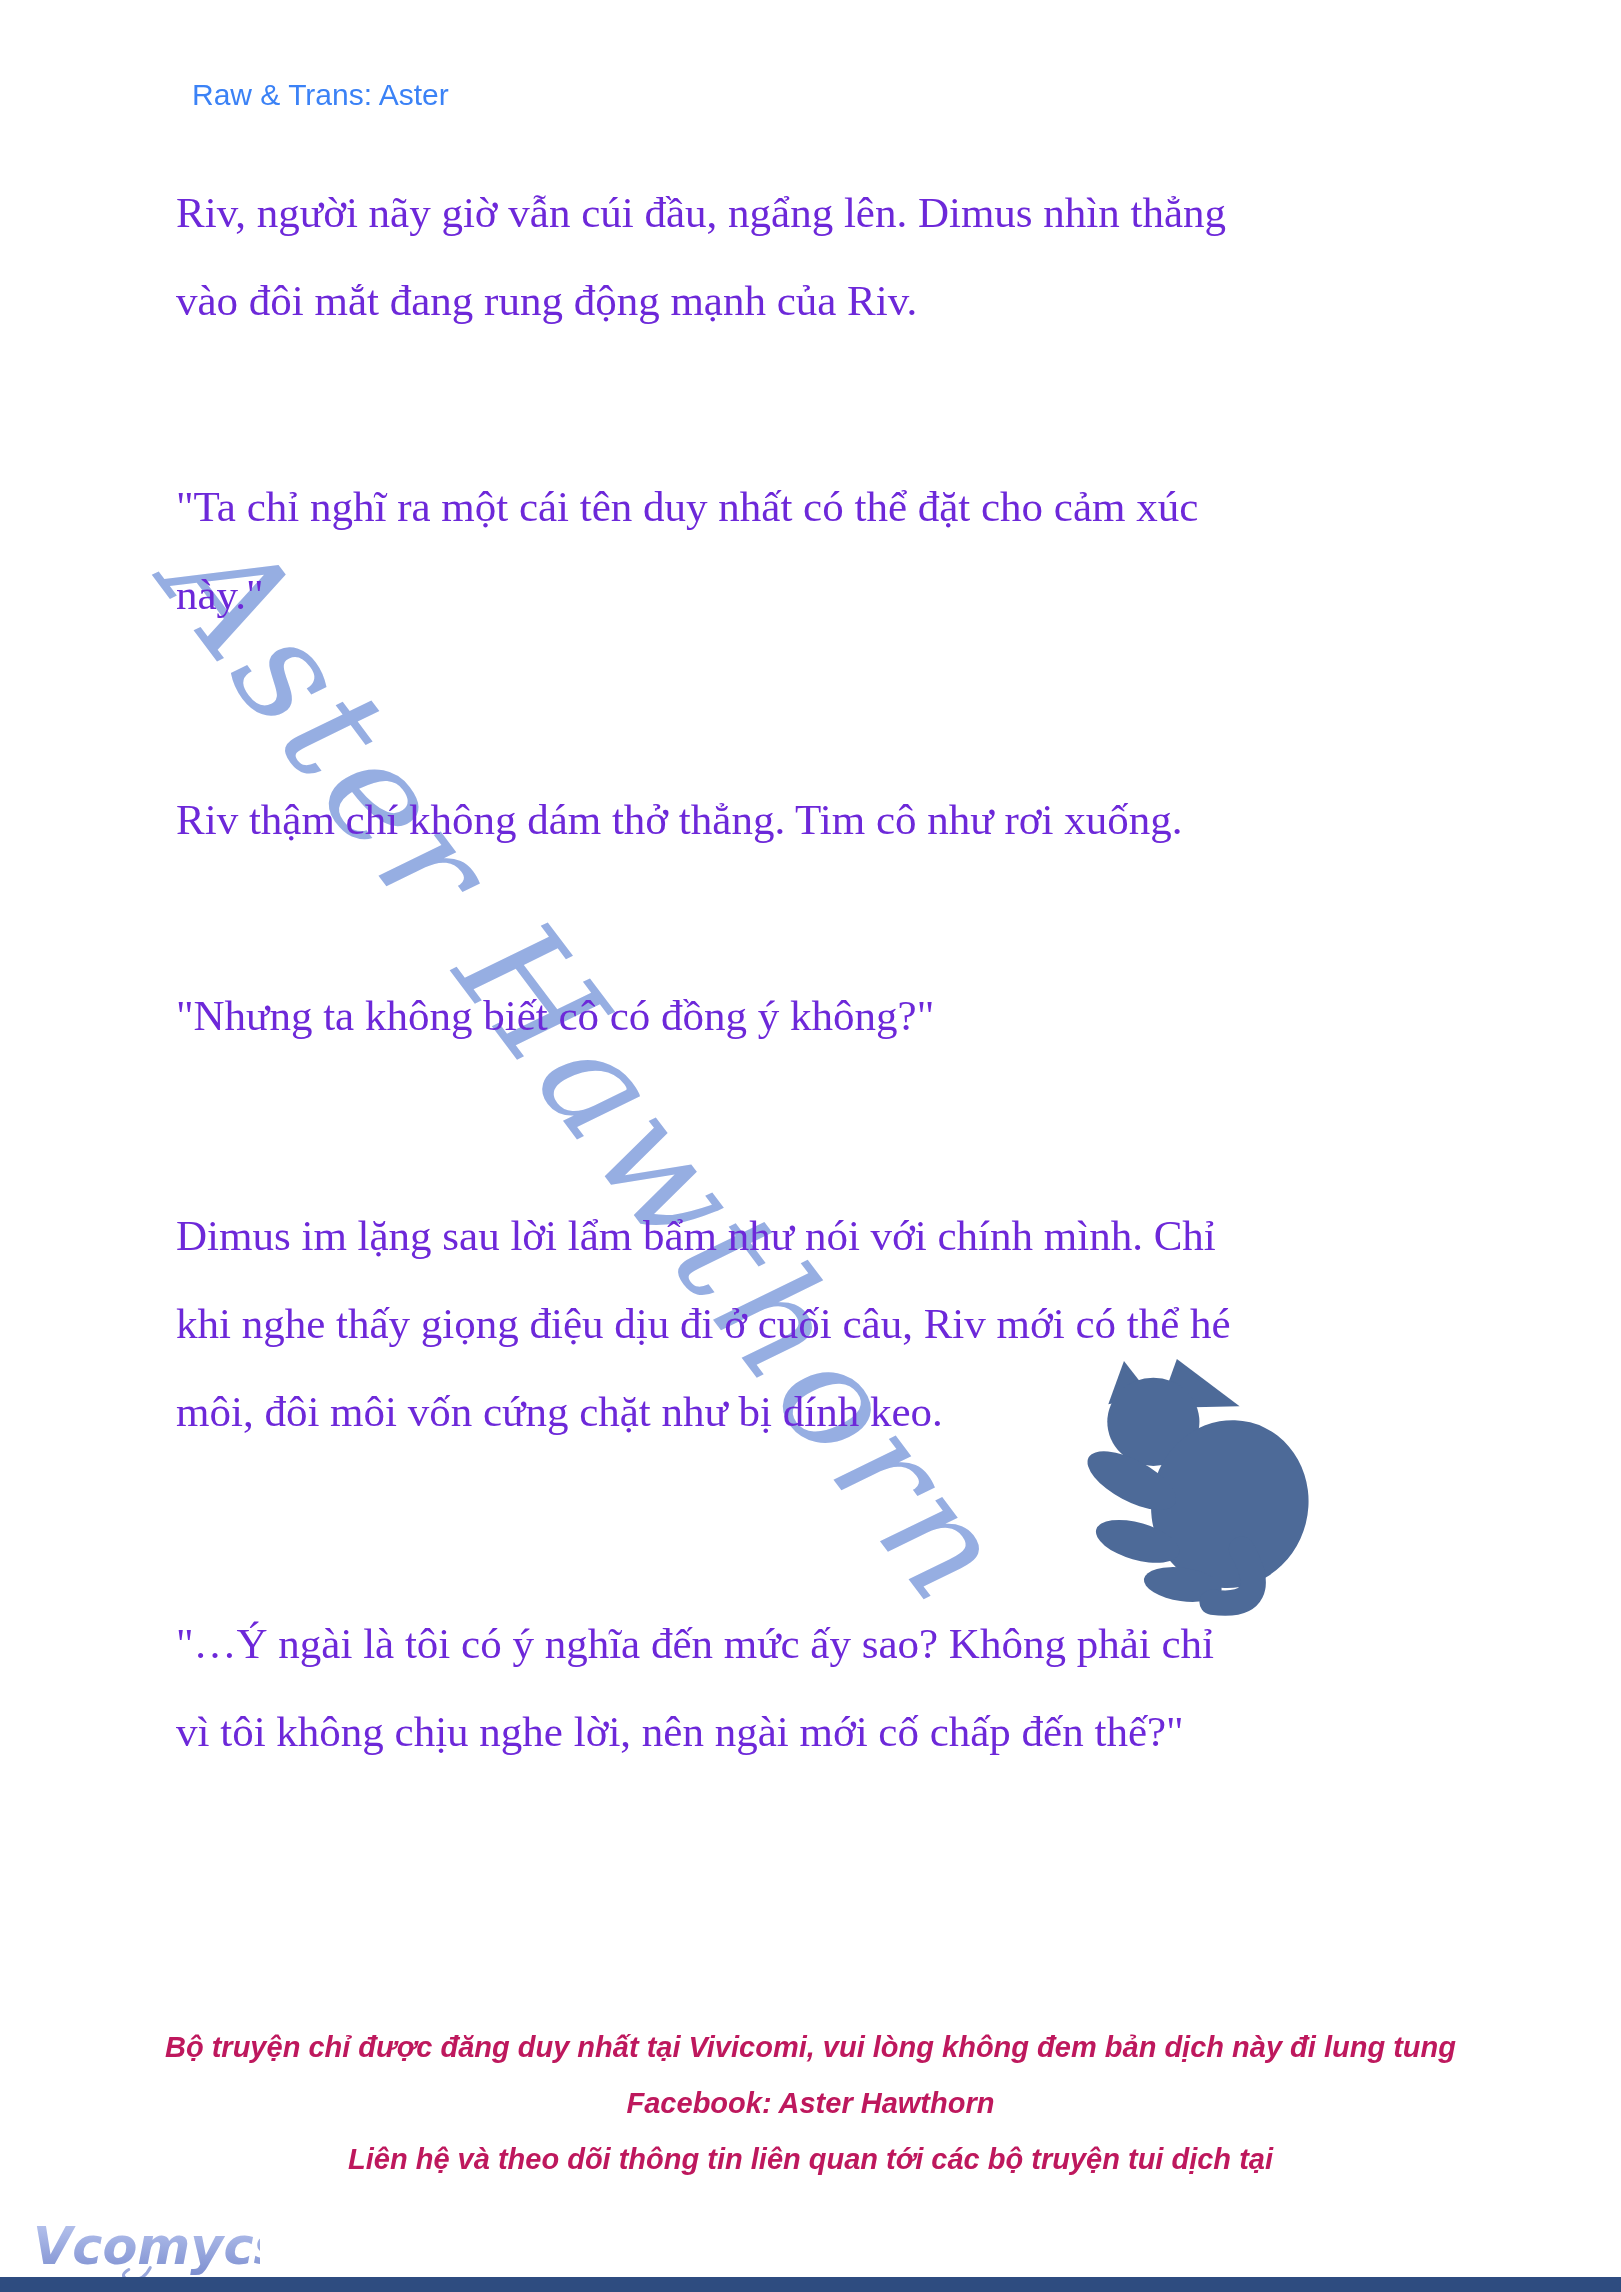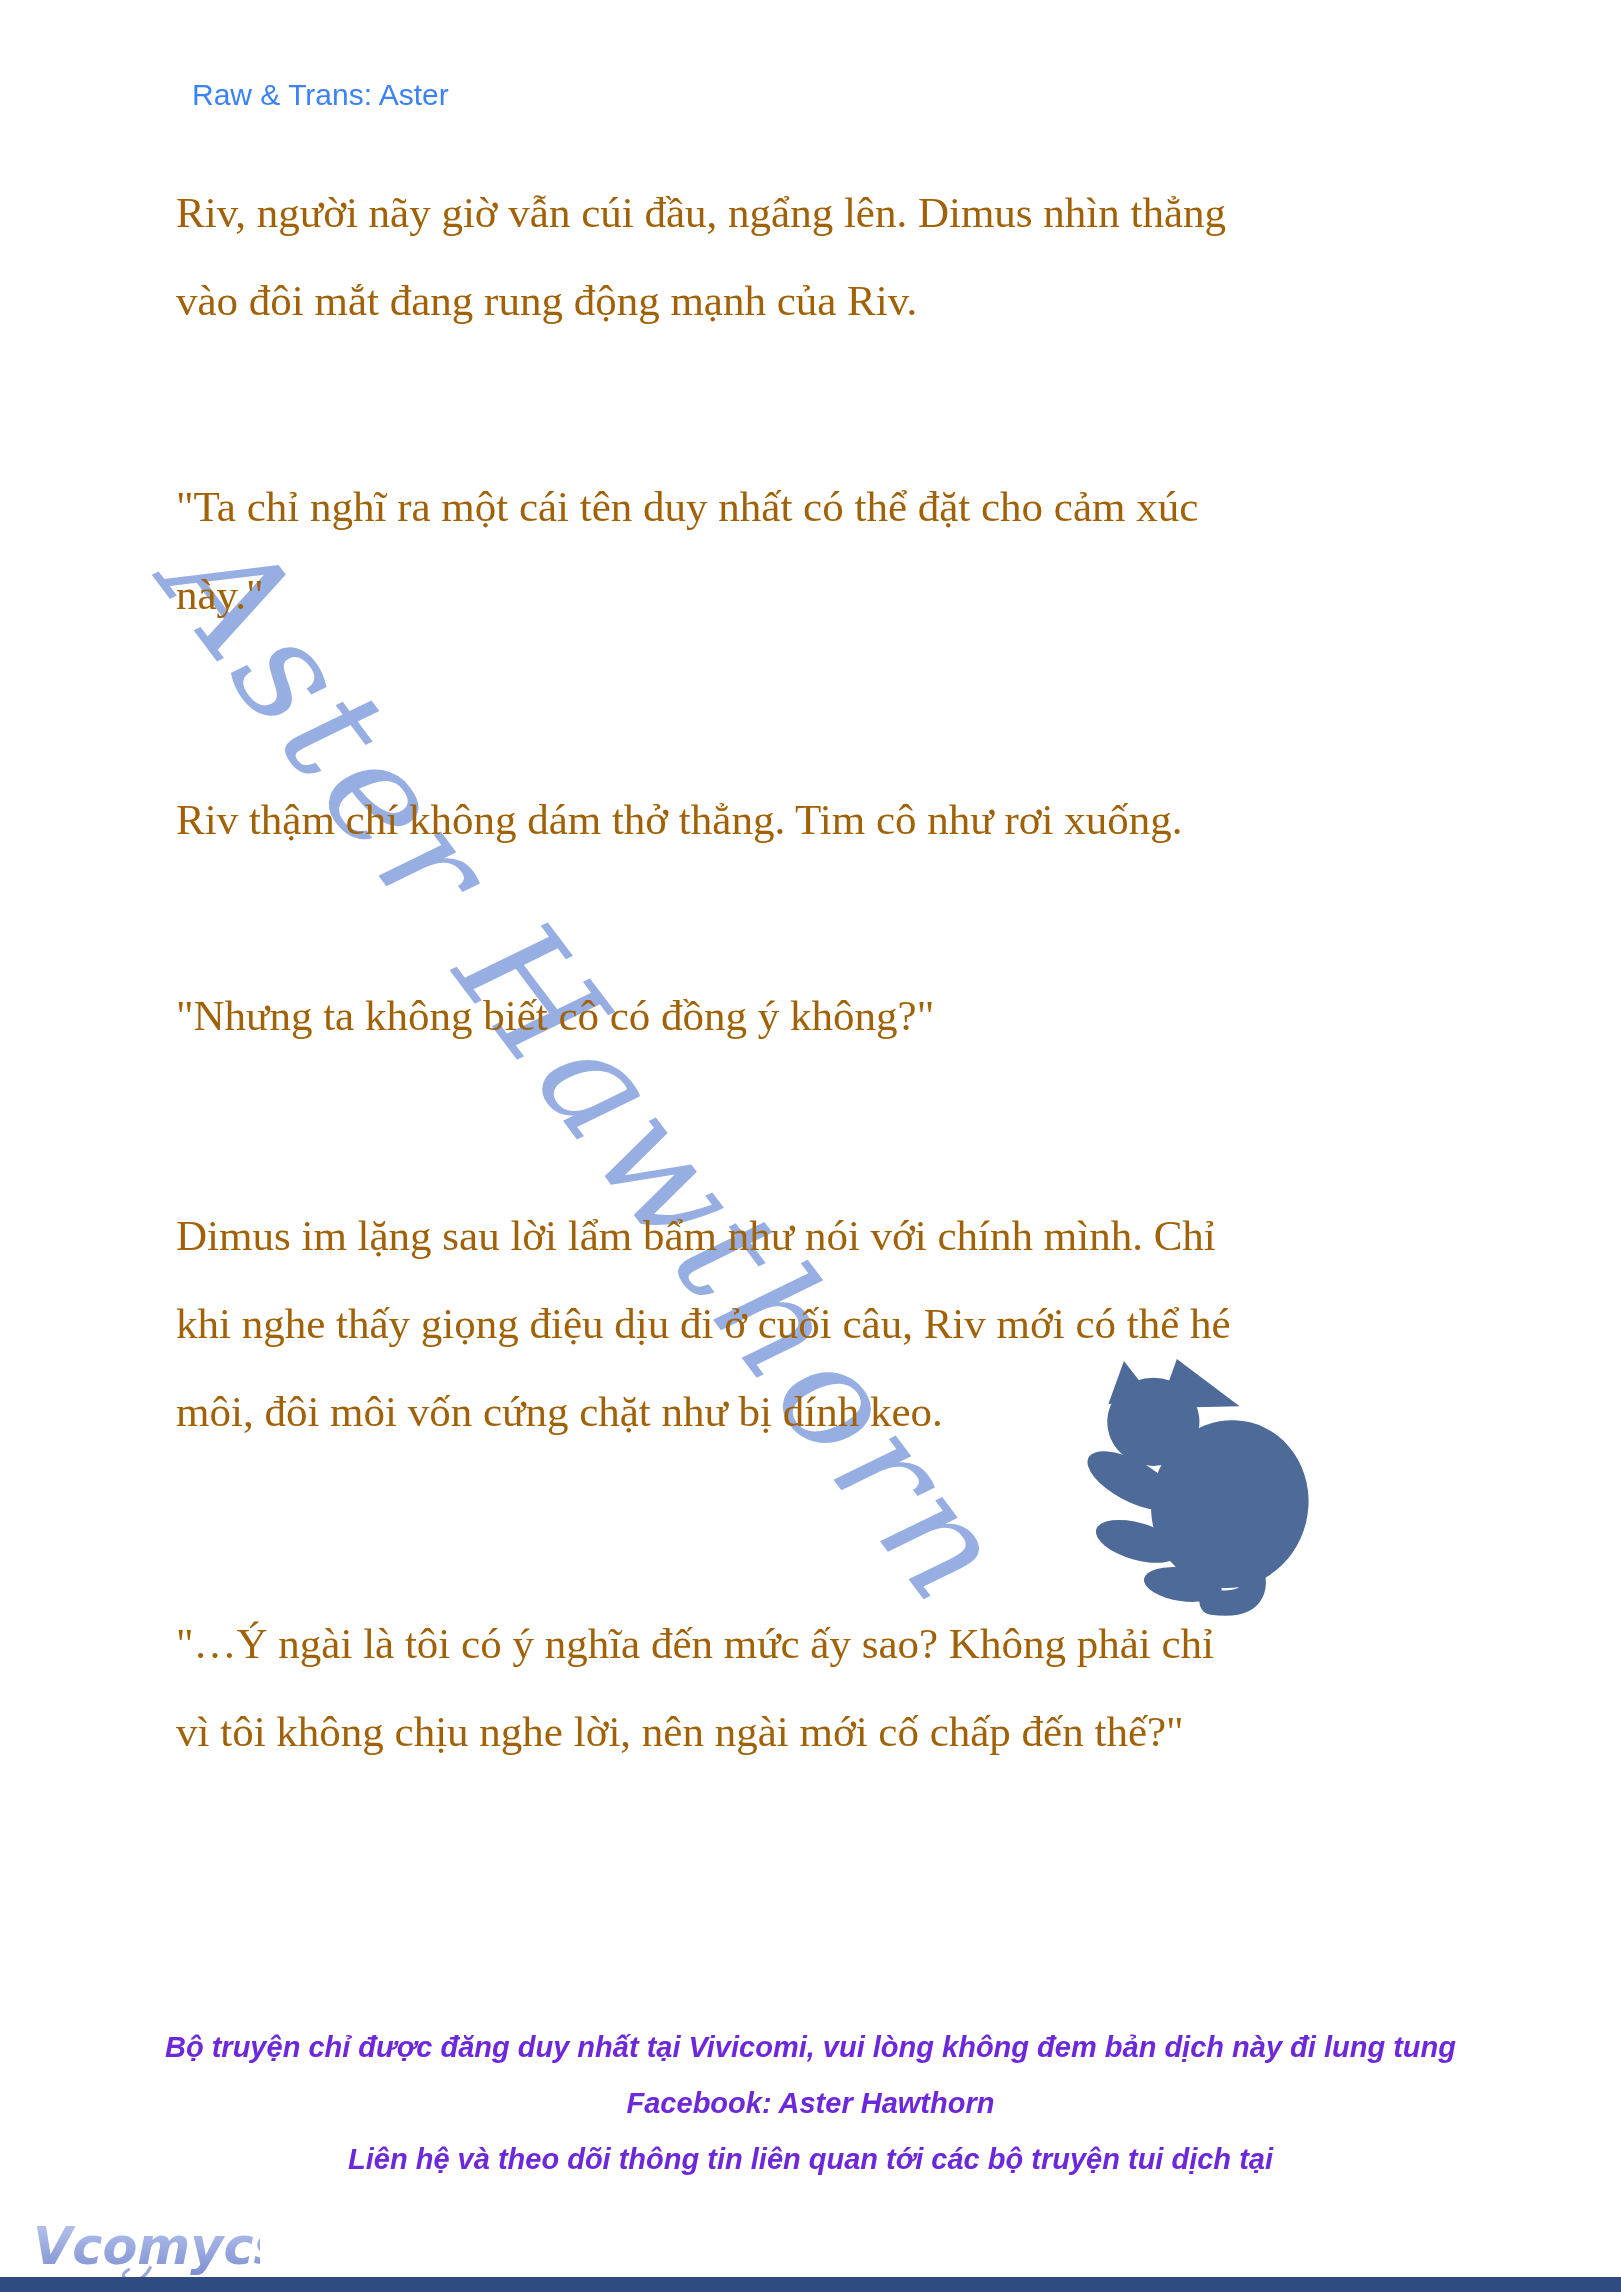--- a/index.html
+++ b/index.html
@@ -19,21 +19,21 @@
     font-size: 30px;
     color: #3b82f6;
     white-space: pre;
   }
   .body-text {
     position: absolute;
     left: 176px;
     width: 1289px;
     font-size: 43px;
     line-height: 88px;
-    color: #a16207;
+    color: #6d28d9;
     white-space: pre-line;
     z-index: 3;
   }
   .p1 { top: 169px; }
   .p2 { top: 463px; }
   .p3 { top: 776px; }
   .p4 { top: 972px; }
   .p5 { top: 1192px; }
   .p6 { top: 1600px; }
   .watermark {
@@ -59,21 +59,21 @@
   .footer-block {
     position: absolute;
     left: 0; top: 2019px;
     width: 1621px;
     text-align: center;
     font-family: "Liberation Sans", "DejaVu Sans", sans-serif;
     font-weight: bold;
     font-style: italic;
     font-size: 29px;
     line-height: 56px;
-    color: #6d28d9;
+    color: #be185d;
   }
   .logo {
     position: absolute;
     left: 24.5px; top: 2203px;
     width: 235px; height: 86px;
   }
   .bottom-bar {
     position: absolute;
     left: 0; bottom: 0;
     width: 1621px; height: 15.7px;

